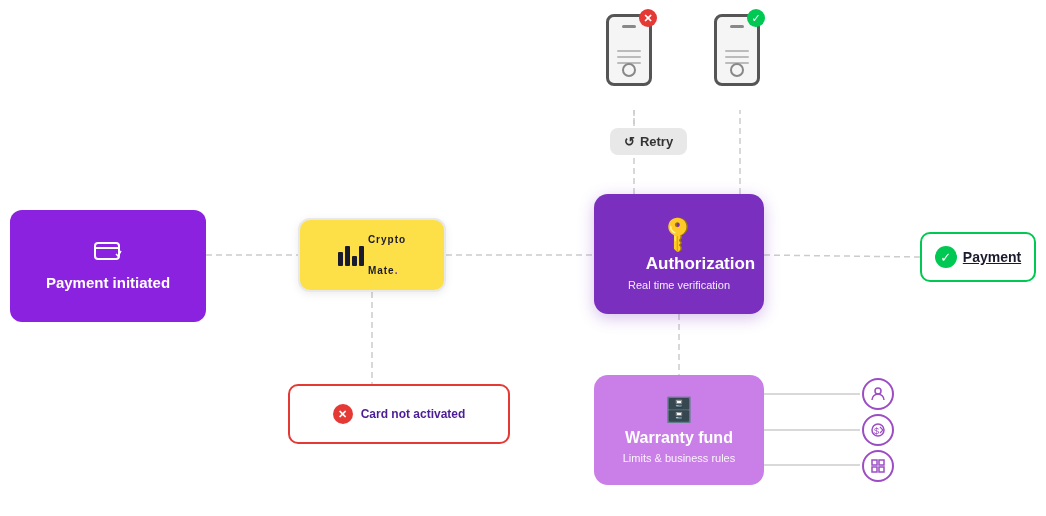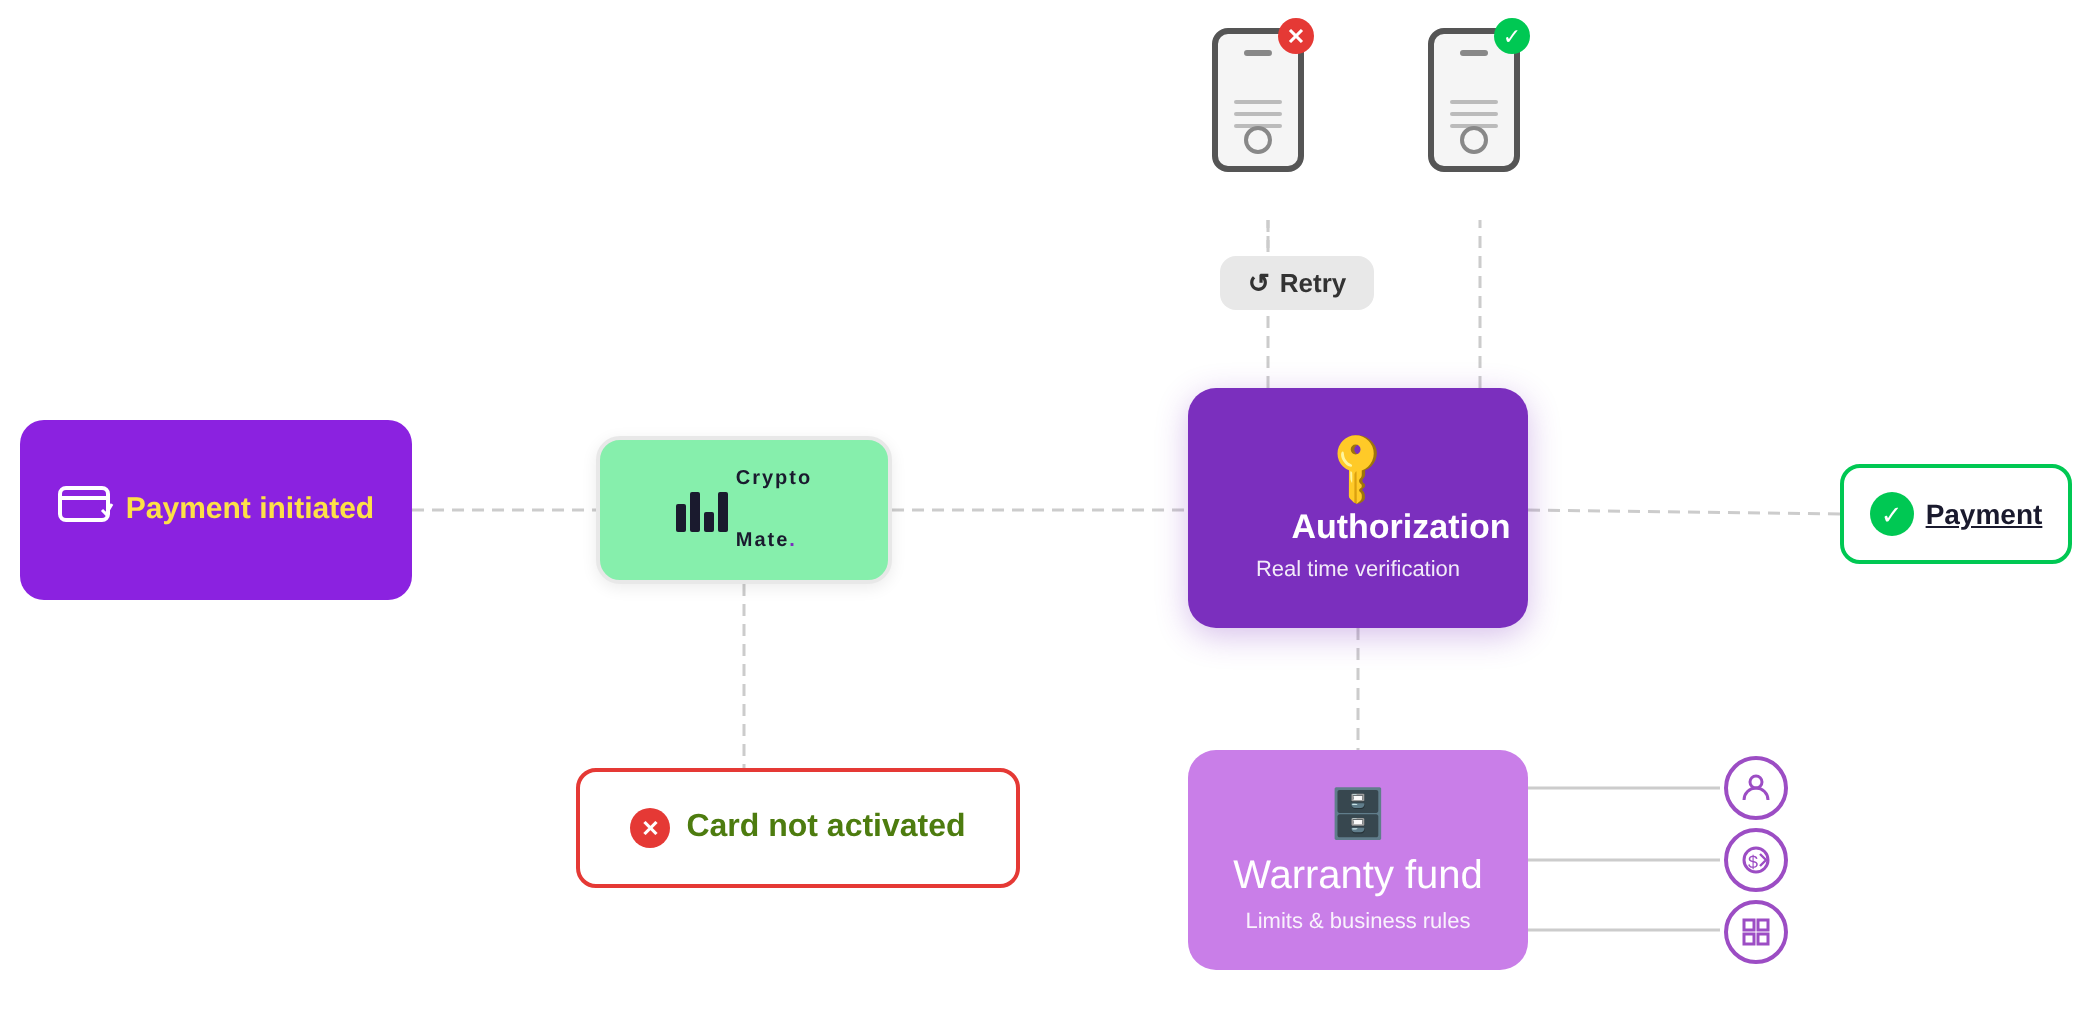--- a/index.html
+++ b/index.html
@@ -22,47 +22,47 @@
       width: 1046px;
       height: 516px;
       pointer-events: none;
     }
     
     .payment-initiated {
       position: absolute;
       left: 10px;
       top: 210px;
       width: 196px;
-      height: 90px;
+      height: 112px;
       background: #8B22E0;
       border-radius: 12px;
       display: flex;
-      flex-direction: row;
+      flex-direction: column;
       align-items: center;
       justify-content: center;
       gap: 6px;
-      color: #fde047;
+      color: #ffffff;
     }
     .payment-initiated .icon {
       font-size: 22px;
     }
     .payment-initiated .label {
       font-size: 15px;
       font-weight: 700;
       text-align: center;
       line-height: 1.2;
     }
     
     .cryptomate-box {
       position: absolute;
       left: 298px;
       top: 218px;
       width: 148px;
       height: 74px;
-      background: #86efac;
+      background: #fde047;
       border-radius: 12px;
       border: 2px solid #e8e8e8;
       display: flex;
       align-items: center;
       justify-content: center;
       box-shadow: 0 2px 8px rgba(0,0,0,0.08);
     }
     .cryptomate-logo-row {
       display: flex;
       align-items: center;
@@ -167,23 +167,23 @@
       border-radius: 50%;
       display: flex;
       align-items: center;
       justify-content: center;
       color: white;
       font-size: 11px;
       font-weight: bold;
       flex-shrink: 0;
     }
     .card-not-activated .label {
-      font-size: 16px;
+      font-size: 12px;
       font-weight: 600;
-      color: #4d7c0f;
+      color: #4c1d95;
     }
     
     .warranty-box {
       position: absolute;
       left: 594px;
       top: 375px;
       width: 170px;
       height: 110px;
       background: #C97EE8;
       border-radius: 14px;
@@ -191,22 +191,22 @@
       flex-direction: column;
       align-items: center;
       justify-content: center;
       gap: 5px;
       color: white;
     }
     .warranty-box .safe-icon {
       font-size: 24px;
     }
     .warranty-box .title {
-      font-size: 20px;
-      font-weight: 400;
+      font-size: 16px;
+      font-weight: 700;
       text-align: left;
     }
     .warranty-box .subtitle {
       font-size: 11px;
       text-align: left;
       opacity: 0.9;
     }
     
     .retry-btn {
       position: absolute;

